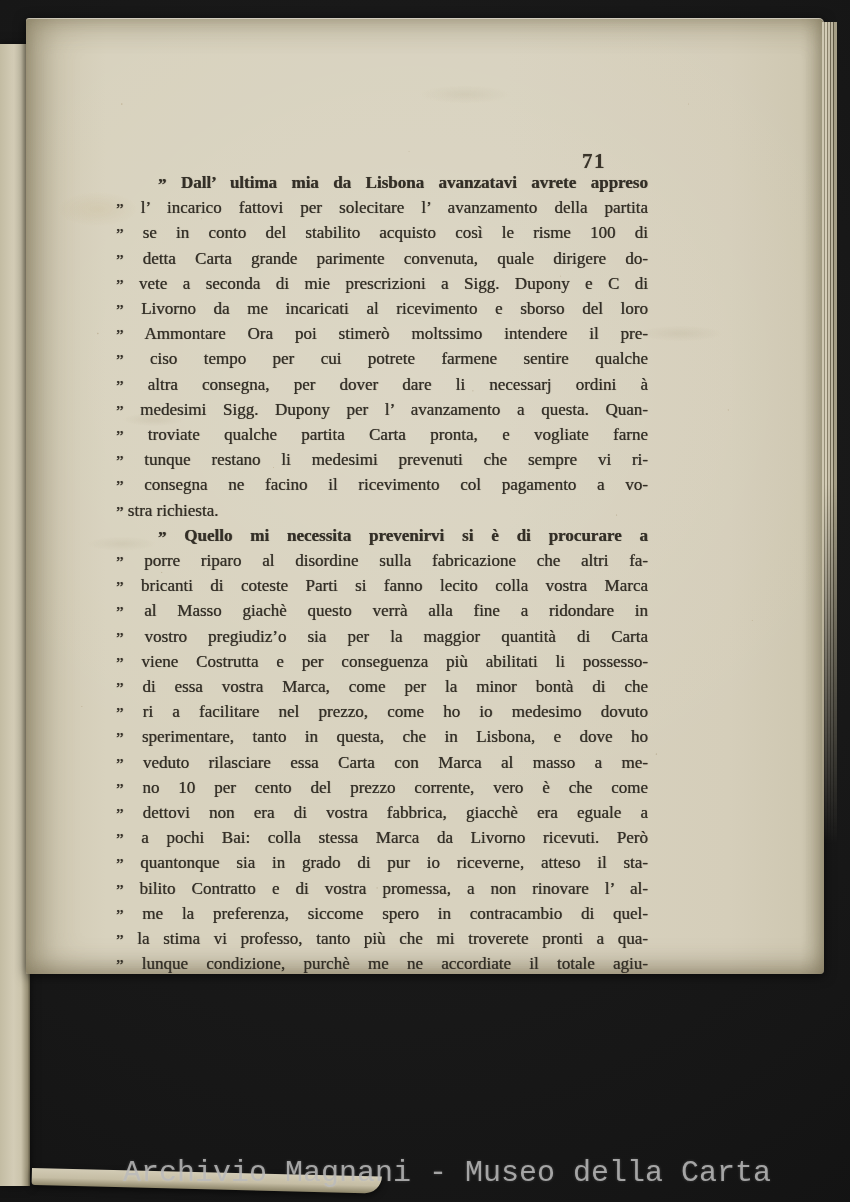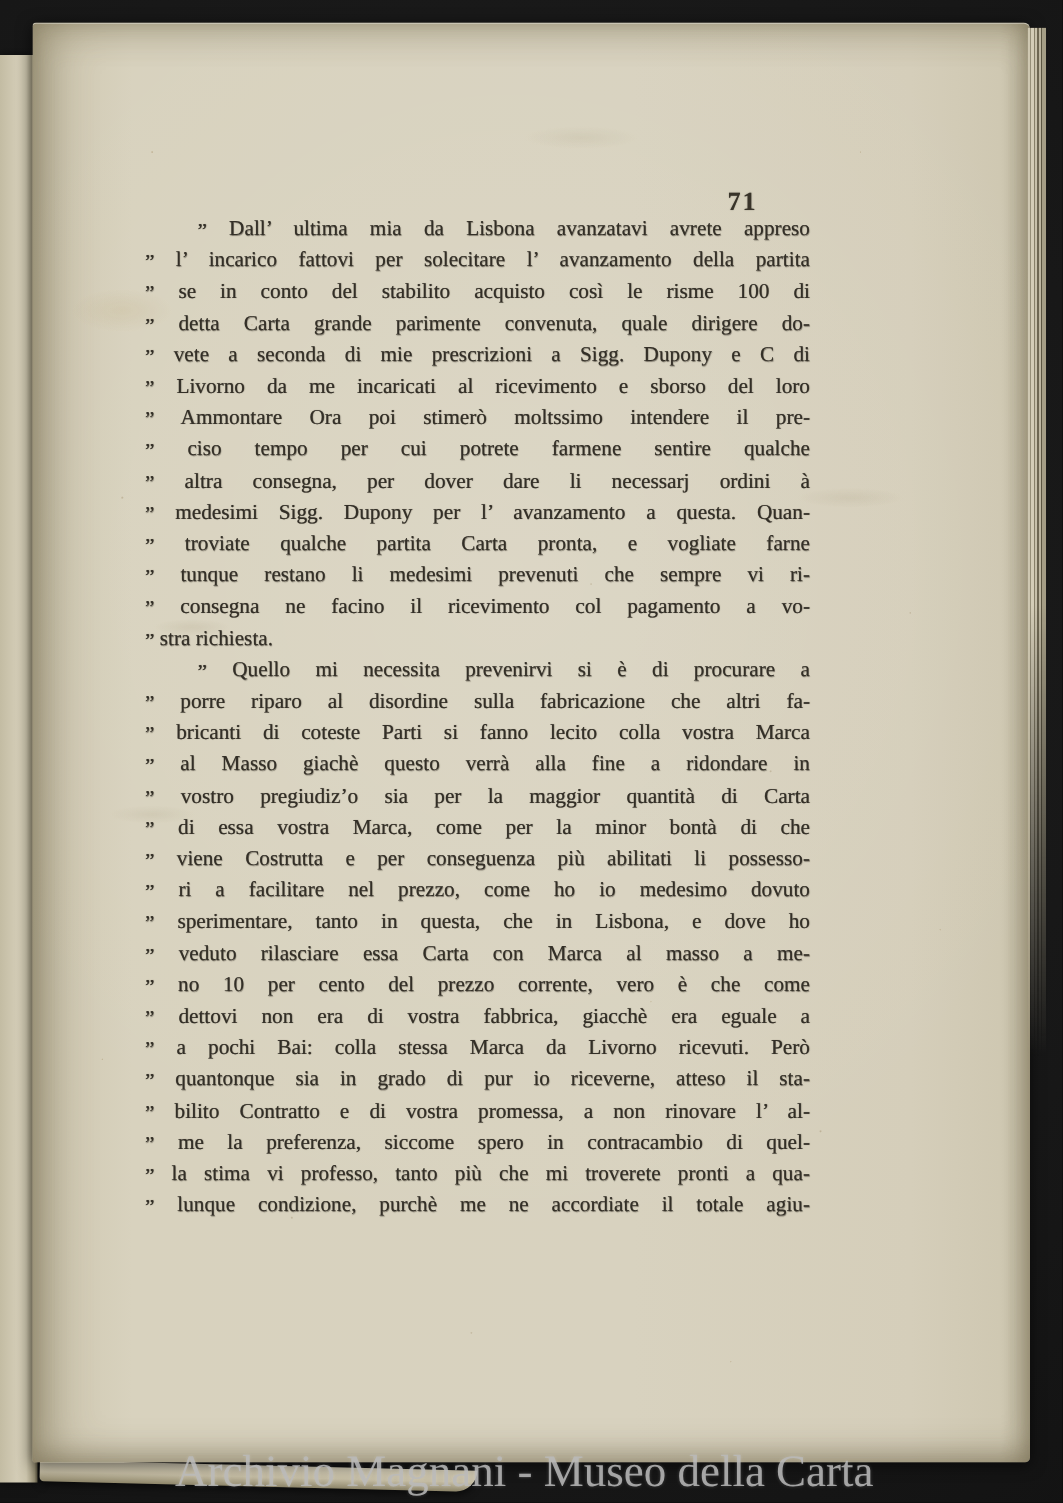--- a/index.html
+++ b/index.html
@@ -13,21 +13,21 @@
 
   
   .prev-page-edge {
     position:absolute; left:0; top:44px; width:30px; height:1142px;
     background: linear-gradient(to right, #c3bca3 0%, #d3ccb6 45%, #cbc4ac 70%, #968e74 92%, #5e5843 100%);
     box-shadow: 0 0 8px rgba(0,0,0,.55);
   }
 
   
   .page {
-    position:absolute; left:26px; top:18px; width:798px; height:1152px;
+    position:absolute; left:26px; top:18px; width:798px; height:956px;
     background:
       radial-gradient(90% 70% at 48% 38%, rgba(255,255,252,.10), rgba(255,255,255,0) 70%),
       linear-gradient(to right, #c6bfa7 0%, #d2cbb5 4%, #d8d2be 10%, #d8d2bf 60%, #d5ceba 88%, #cfc8b2 97%, #bcb59e 100%);
     box-shadow:
       inset 0 1px 0 rgba(255,255,250,.45),
       inset 18px 0 34px rgba(92,82,55,.28),
       inset -5px 0 14px rgba(92,82,55,.22),
       inset 0 -10px 18px rgba(90,78,50,.24),
       inset 0 14px 22px rgba(110,98,65,.16),
       0 2px 12px rgba(0,0,0,.6);
@@ -68,21 +68,21 @@
     font-size:21px; font-weight:bold; letter-spacing:1.5px;
     color:#39342a; text-shadow:0 0 1px rgba(57,52,42,.6);
   }
 
   .text-block {
     position:absolute; left:90px; top:152px; width:532px;
     font-size:17px; line-height:25.2px; color:#332f27;
     text-shadow: .4px .4px .7px rgba(49,44,35,.55), -0.2px 0 .4px rgba(49,44,35,.35);
   }
   .line { text-align:justify; text-align-last:justify; }
-  .line.indent { padding-left:42px; }
+  .line.indent { padding-left:42px;font-weight:bold; }
   .line.flush  { text-align-last:left; }
   .q { position:relative; top:2px; }
 
   
   .right-edges {
     position:absolute; left:822px; top:22px; width:15px; height:840px; z-index:3;
     background: repeating-linear-gradient(to right,
       #cfc8b2 0 2px, #968f78 2px 3px, #d4cdb7 3px 5px, #877f68 5px 6px,
       #c8c1ab 6px 8px, #6e6752 8px 9px, #bdb6a0 9px 11px, #5c5642 11px 12px, #a59e86 12px 15px);
     -webkit-mask-image: linear-gradient(to bottom, #000 55%, transparent 98%);
@@ -92,22 +92,22 @@
   
   .bottom-sliver {
     position:absolute; left:32px; top:1168px; width:350px; height:17px; z-index:1;
     background: linear-gradient(to bottom, #d2cbb5 0%, #c5bda4 55%, #8d8569 100%);
     transform: rotate(1.4deg); transform-origin:left top;
     border-radius: 0 0 40px 8px;
     box-shadow: 0 3px 6px rgba(0,0,0,.5);
   }
 
   .watermark {
-    position:absolute; left:140px; top:1156px; z-index:6;
-    font-family:Liberation Serif, serif; font-size:36px;
+    position:absolute; left:123px; top:1156px; z-index:6;
+    font-family:Liberation Mono, monospace; font-size:30px;
     color: rgba(186,186,186,.85); white-space:nowrap;
     text-shadow: 0 0 3px rgba(235,235,235,.22);
   }
 </style>
 </head>
 <body>
 
 <div class="scene">
   <div class="backdrop"></div>
   <div class="prev-page-edge"></div>
@@ -129,22 +129,22 @@
         <div class="line"><span class="q">”</span> medesimi Sigg. Dupony per l’ avanzamento a questa. Quan-</div>
         <div class="line"><span class="q">”</span> troviate qualche partita Carta pronta, e vogliate farne</div>
         <div class="line"><span class="q">”</span> tunque restano li medesimi prevenuti che sempre vi ri-</div>
         <div class="line"><span class="q">”</span> consegna ne facino il ricevimento col pagamento a vo-</div>
         <div class="line flush"><span class="q">”</span> stra richiesta.</div>
         <div class="line indent"><span class="q">”</span> Quello mi necessita prevenirvi si è di procurare a</div>
         <div class="line"><span class="q">”</span> porre riparo al disordine sulla fabricazione che altri fa-</div>
         <div class="line"><span class="q">”</span> bricanti di coteste Parti si fanno lecito colla vostra Marca</div>
         <div class="line"><span class="q">”</span> al Masso giachè questo verrà alla fine a ridondare in</div>
         <div class="line"><span class="q">”</span> vostro pregiudiz’o sia per la maggior quantità di Carta</div>
+        <div class="line"><span class="q">”</span> viene Costrutta e per conseguenza più abilitati li possesso-</div>
         <div class="line"><span class="q">”</span> di essa vostra Marca, come per la minor bontà di che</div>
-        <div class="line"><span class="q">”</span> viene Costrutta e per conseguenza più abilitati li possesso-</div>
         <div class="line"><span class="q">”</span> ri a facilitare nel prezzo, come ho io medesimo dovuto</div>
         <div class="line"><span class="q">”</span> sperimentare, tanto in questa, che in Lisbona, e dove ho</div>
         <div class="line"><span class="q">”</span> veduto rilasciare essa Carta con Marca al masso a me-</div>
         <div class="line"><span class="q">”</span> no 10 per cento del prezzo corrente, vero è che come</div>
         <div class="line"><span class="q">”</span> dettovi non era di vostra fabbrica, giacchè era eguale a</div>
         <div class="line"><span class="q">”</span> a pochi Bai: colla stessa Marca da Livorno ricevuti. Però</div>
         <div class="line"><span class="q">”</span> quantonque sia in grado di pur io riceverne, atteso il sta-</div>
         <div class="line"><span class="q">”</span> bilito Contratto e di vostra promessa, a non rinovare l’ al-</div>
         <div class="line"><span class="q">”</span> me la preferenza, siccome spero in contracambio di quel-</div>
         <div class="line"><span class="q">”</span> la stima vi professo, tanto più che mi troverete pronti a qua-</div>

